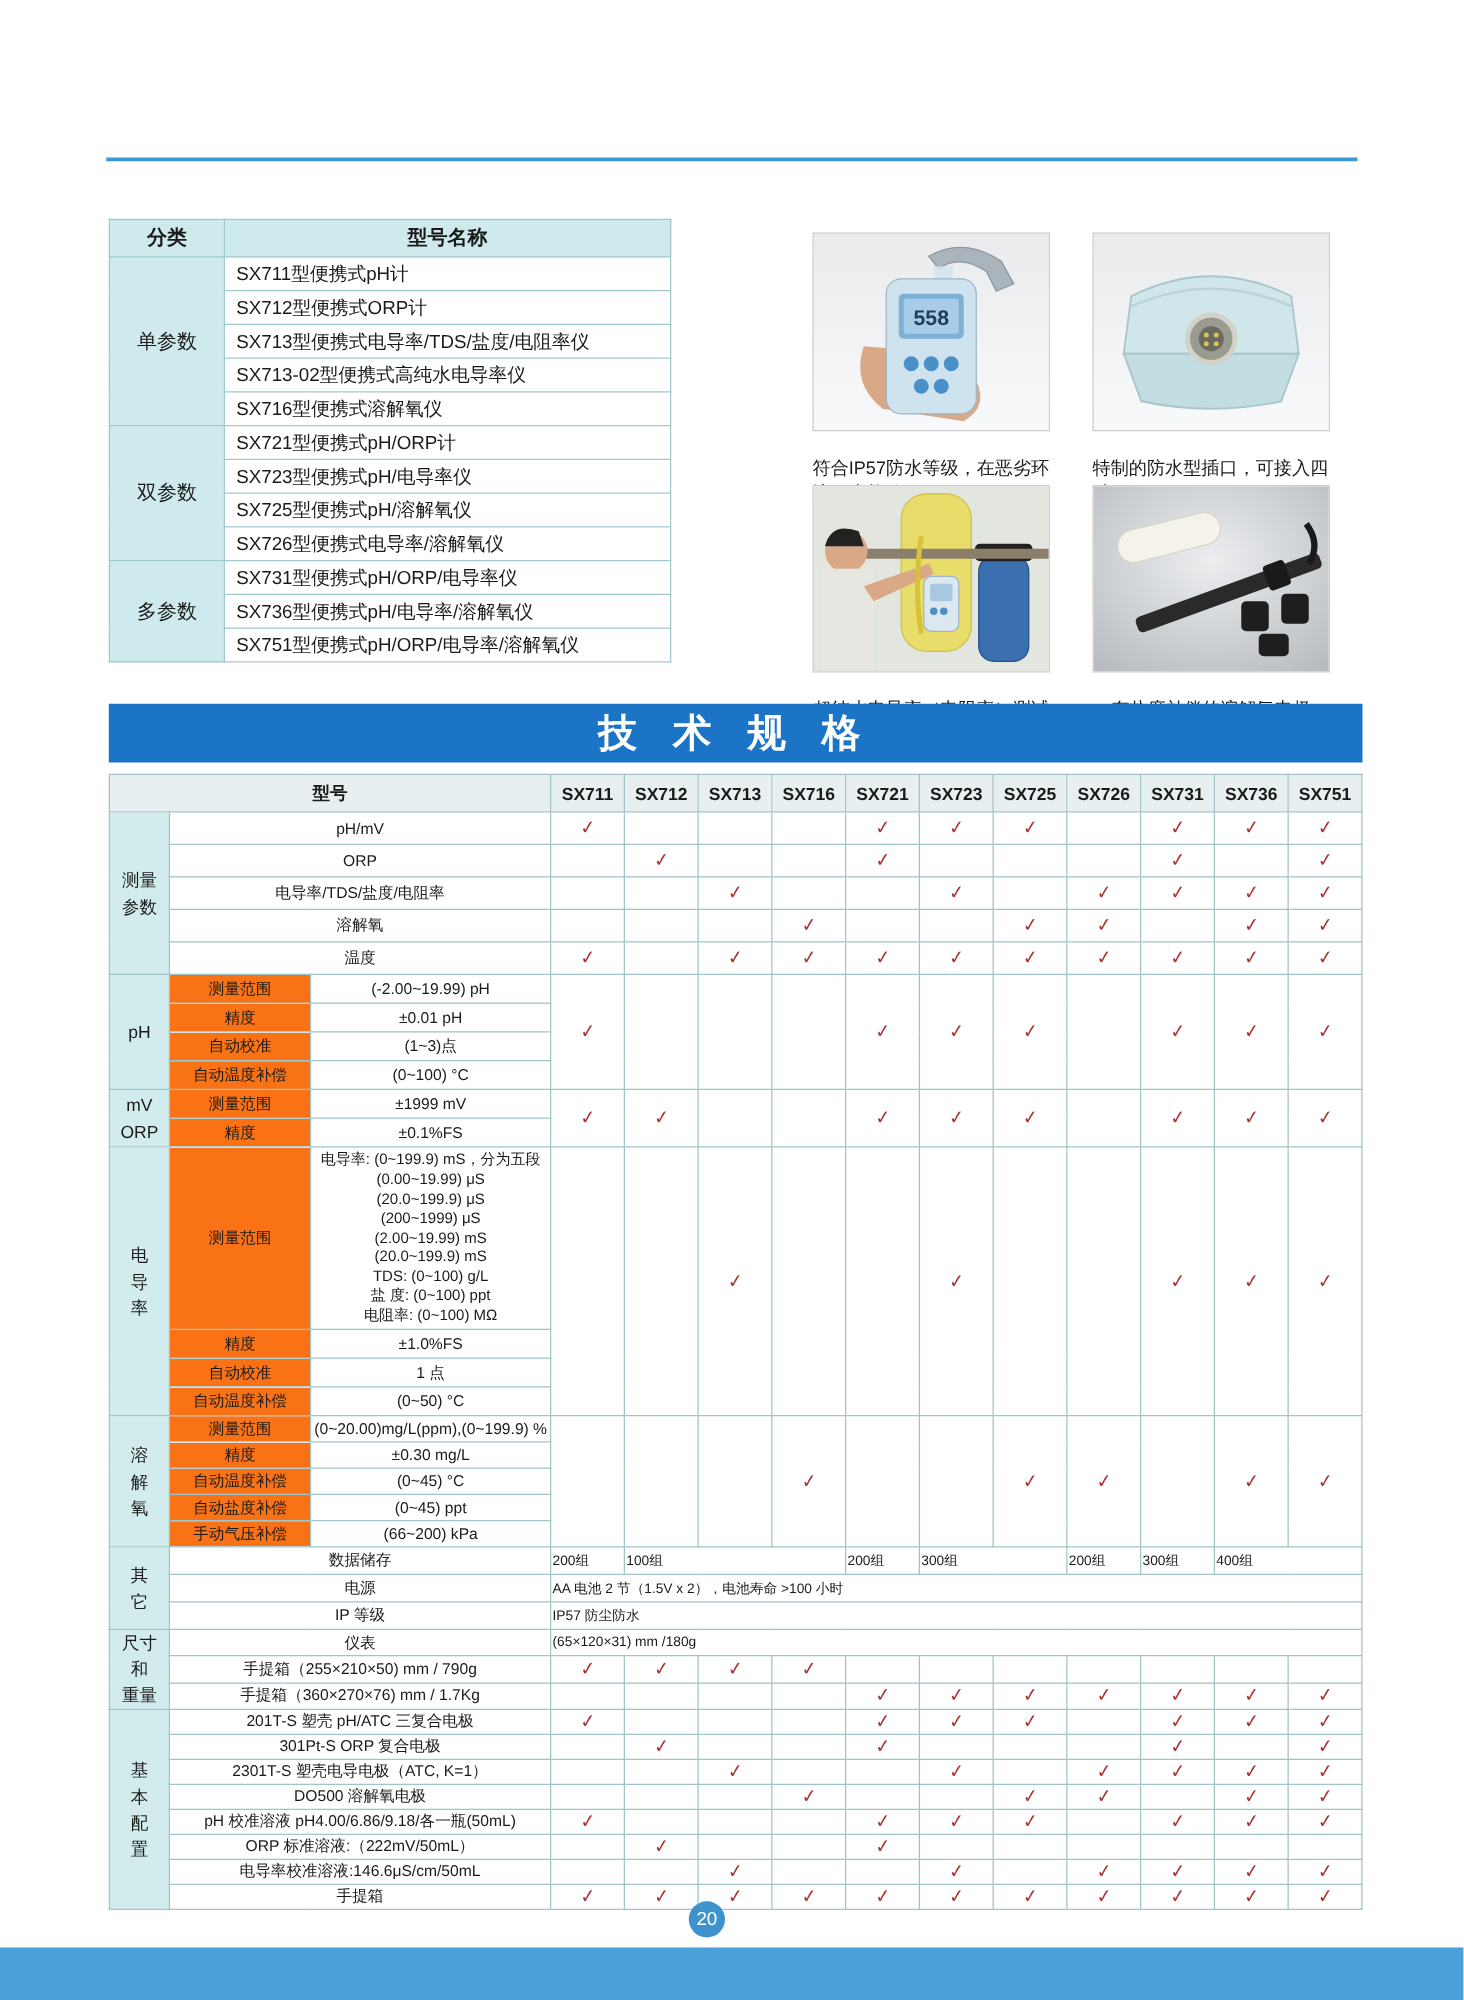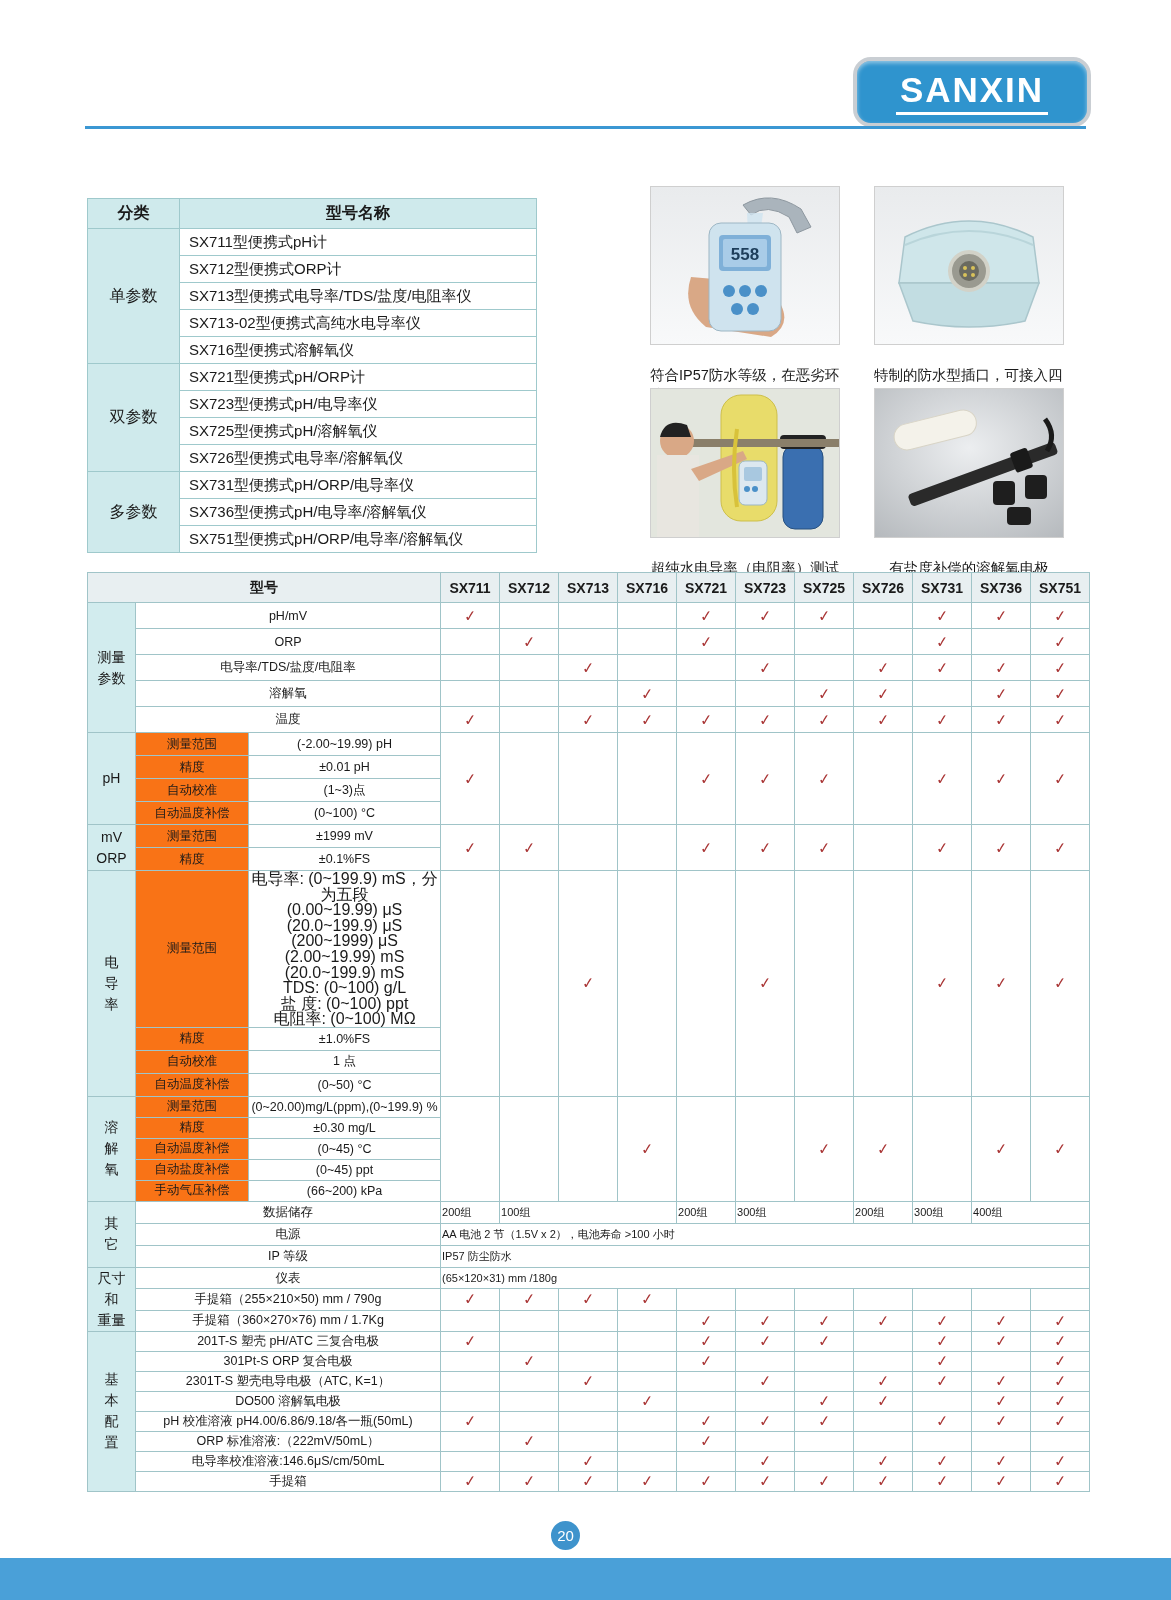--- a/index.html
+++ b/index.html
@@ -8,21 +8,21 @@
 
   
   .site-url{position:absolute;left:88px;top:80px;font-size:29px;font-weight:bold;color:#2b8fd0;letter-spacing:1px;}
   .head-rule{position:absolute;left:85px;top:126px;width:1001px;height:3px;background:#3b97d3;}
   .logo{position:absolute;left:853px;top:57px;width:238px;height:70px;background:#2f94ce;
         border:4px solid #c9ced3;border-radius:18px;box-sizing:border-box;
         display:flex;align-items:center;justify-content:center;box-shadow:inset 0 2px 4px rgba(255,255,255,.5);}
   .logo-text{color:#ffffff;font-size:35px;font-weight:bold;letter-spacing:2px;border-bottom:3px solid #ffffff;padding:0 4px 2px 4px;}
 
   
-  .models-wrap{position:absolute;left:87px;top:198px;}
+  .models-wrap{position:absolute;left:87px;top:175px;}
   table.models{border-collapse:collapse;table-layout:fixed;width:449px;}
   table.models th,table.models td{border:1px solid #9fc9cc;box-sizing:border-box;}
   table.models th{height:30px;background:#cfeaec;font-size:16px;font-weight:bold;text-align:center;}
   table.models td.cat{background:#cfeaec;text-align:center;font-size:16px;}
   table.models td.model{height:27px;background:#ffffff;font-size:15px;padding-left:9px;text-align:left;}
 
   
   .photos{position:absolute;left:650px;top:186px;width:442px;}
   figure.photo{margin:0;padding:0;position:absolute;width:190px;}
   figure.photo svg{display:block;border:1px solid #cfcfcf;background:#eee;}
@@ -36,36 +36,33 @@
   table.spec{border-collapse:collapse;table-layout:fixed;width:1003px;margin-top:9px;}
   table.spec td,table.spec th{border:1px solid #a0c4c8;box-sizing:border-box;overflow:hidden;}
   table.spec tr.hdr{height:30px;}
   table.spec .hcell{background:#e8eff1;font-size:14px;font-weight:bold;text-align:center;padding:0;}
   table.spec td.cat{background:#d2ecee;text-align:center;font-size:14px;white-space:pre-line;line-height:1.5;padding:0 2px;}
   table.spec td.sub{font-size:12.5px;text-align:center;padding:0 2px;background:#f97316;}
   table.spec td.val{font-size:12.5px;text-align:center;padding:0 2px;background:#fff;}
   table.spec td.lbl{font-size:12.5px;text-align:center;padding:0 4px;background:#fff;}
   table.spec td.mcell{text-align:center;background:#fff;padding:0;}
   table.spec td.span-val{font-size:11px;background:#fff;}
-  .range-line{font-size:16px;line-height:15.6px;text-align:center;}
+  .range-line{font-size:12px;line-height:15.6px;text-align:center;}
   .chk{display:inline-block;color:#a93535;font-weight:bold;font-size:15px;transform:rotate(-6deg);}
 
   
   .page-badge{position:absolute;left:551px;top:1521px;width:29px;height:29px;border-radius:50%;
               background:#3e93cc;color:#fff;font-size:15px;display:flex;align-items:center;justify-content:center;}
   .bottom-bar{position:absolute;left:0;top:1558px;width:1171px;height:42px;background:#4aa0d8;}
 </style>
 </head>
 <body>
 
 <div class="page">
 
-  <div class="logo">
-    <span class="logo-text">SANXIN</span>
-  </div>
   <div class="head-rule"></div>
 
   <div class="models-wrap">
     <table class="models">
       <colgroup>
           <col style="width:92px">
           <col style="width:357px">
         </colgroup>
       <tbody>
           <tr>
@@ -198,20 +195,21 @@
         <path d="M170 30 Q182 46 172 62" fill="none" stroke="#1a1a1a" stroke-width="5"></path>
         <rect x="118" y="92" width="22" height="24" rx="4" fill="#1e1e1e"></rect>
         <rect x="150" y="86" width="22" height="24" rx="4" fill="#1e1e1e"></rect>
         <rect x="132" y="118" width="24" height="18" rx="4" fill="#1e1e1e"></rect>
       </svg>
       <figcaption class="cap-center">有盐度补偿的溶解氧电极</figcaption>
     </figure>
   </div>
 
   <div class="spec-wrap">
+    <div class="spec-title">技 术 规 格</div>
     <table class="spec">
       <colgroup>
         <col style="width:48px">
           <col style="width:113px">
           <col style="width:192px">
         <col style="width:59px">
           <col style="width:59px">
           <col style="width:59px">
           <col style="width:59px">
         <col style="width:59px">

